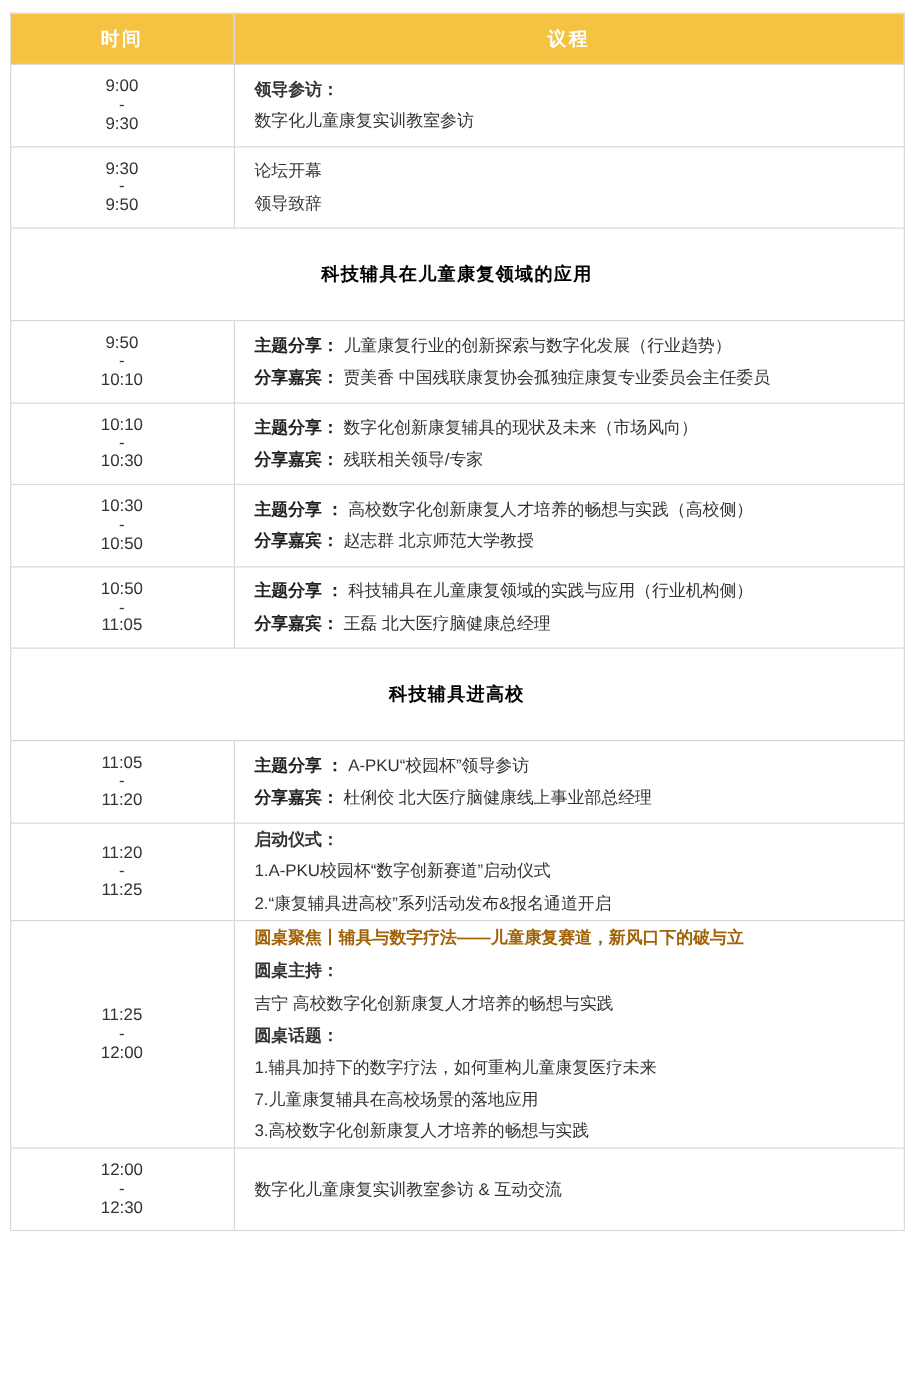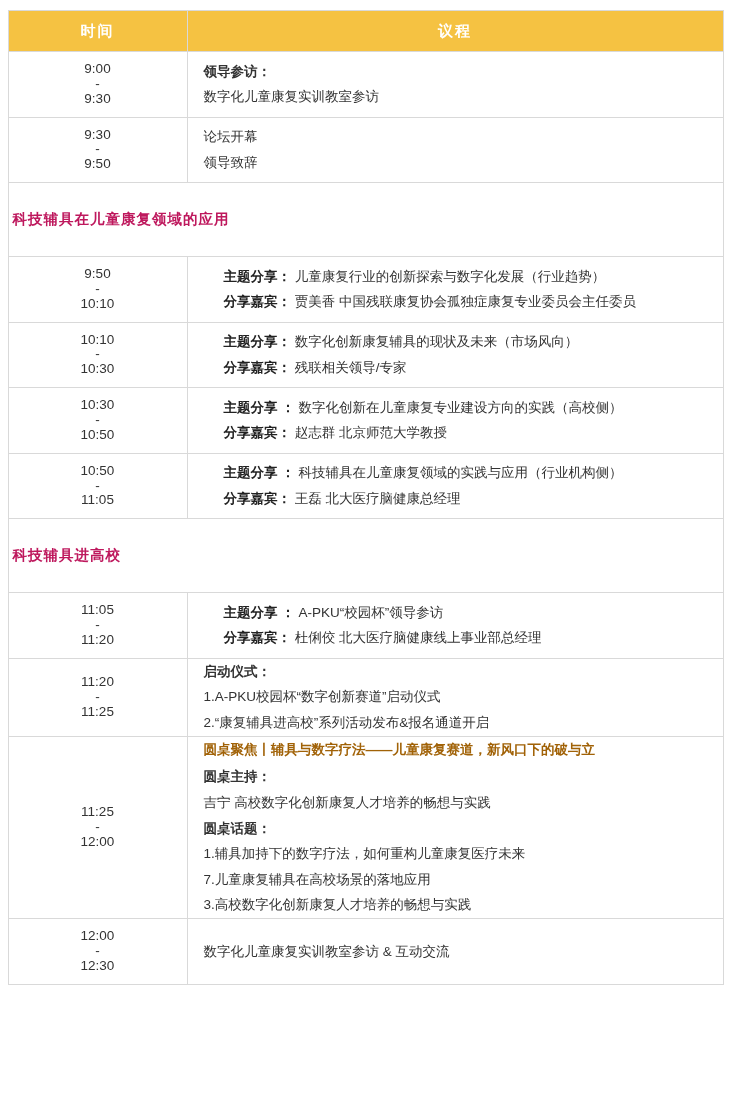--- a/index.html
+++ b/index.html
@@ -45,35 +45,34 @@
     display: block;
     line-height: 1.1;
   }
   td.agenda-cell {
     padding: 0 16px;
     font-size: 13.5px;
     line-height: 1.9;
     color: #333;
   }
   td.section-cell {
-    text-align: left;
+    text-align: center;
     font-weight: bold;
     font-size: 14.5px;
-    color: #be185d;
+    color: #000000;
     padding: 27px 4px;
     letter-spacing: 1px;
   }
   .lbl {
     font-weight: bold;
     color: #222;
   }
   .line {
     display: block;
     white-space: nowrap;
-    margin-left: 20px;
   }
   .green-title {
     color: #a16207;
     font-weight: bold;
     display: block;
     margin-bottom: 2px;
   }
   .sub-head {
     font-weight: bold;
     display: block;
@@ -140,21 +139,21 @@
           <span class="line"><span class="lbl">分享嘉宾：</span> <span>残联相关领导/专家</span></span>
         </td>
       </tr>
       <tr>
         <td class="time-cell">
           <span class="dash">10:30</span>
           <span class="dash">-</span>
           <span class="dash">10:50</span>
         </td>
         <td class="agenda-cell">
-          <span class="line"><span class="lbl">主题分享 ：</span> <span>数字化创新在儿童康复专业建设方向的实践（高校侧）</span></span>
+          <span class="line"><span class="lbl">主题分享 ：</span> <span>高校数字化创新康复人才培养的畅想与实践（高校侧）</span></span>
           <span class="line"><span class="lbl">分享嘉宾：</span> <span>赵志群 北京师范大学教授</span></span>
         </td>
       </tr>
       <tr>
         <td class="time-cell">
           <span class="dash">10:50</span>
           <span class="dash">-</span>
           <span class="dash">11:05</span>
         </td>
         <td class="agenda-cell">

